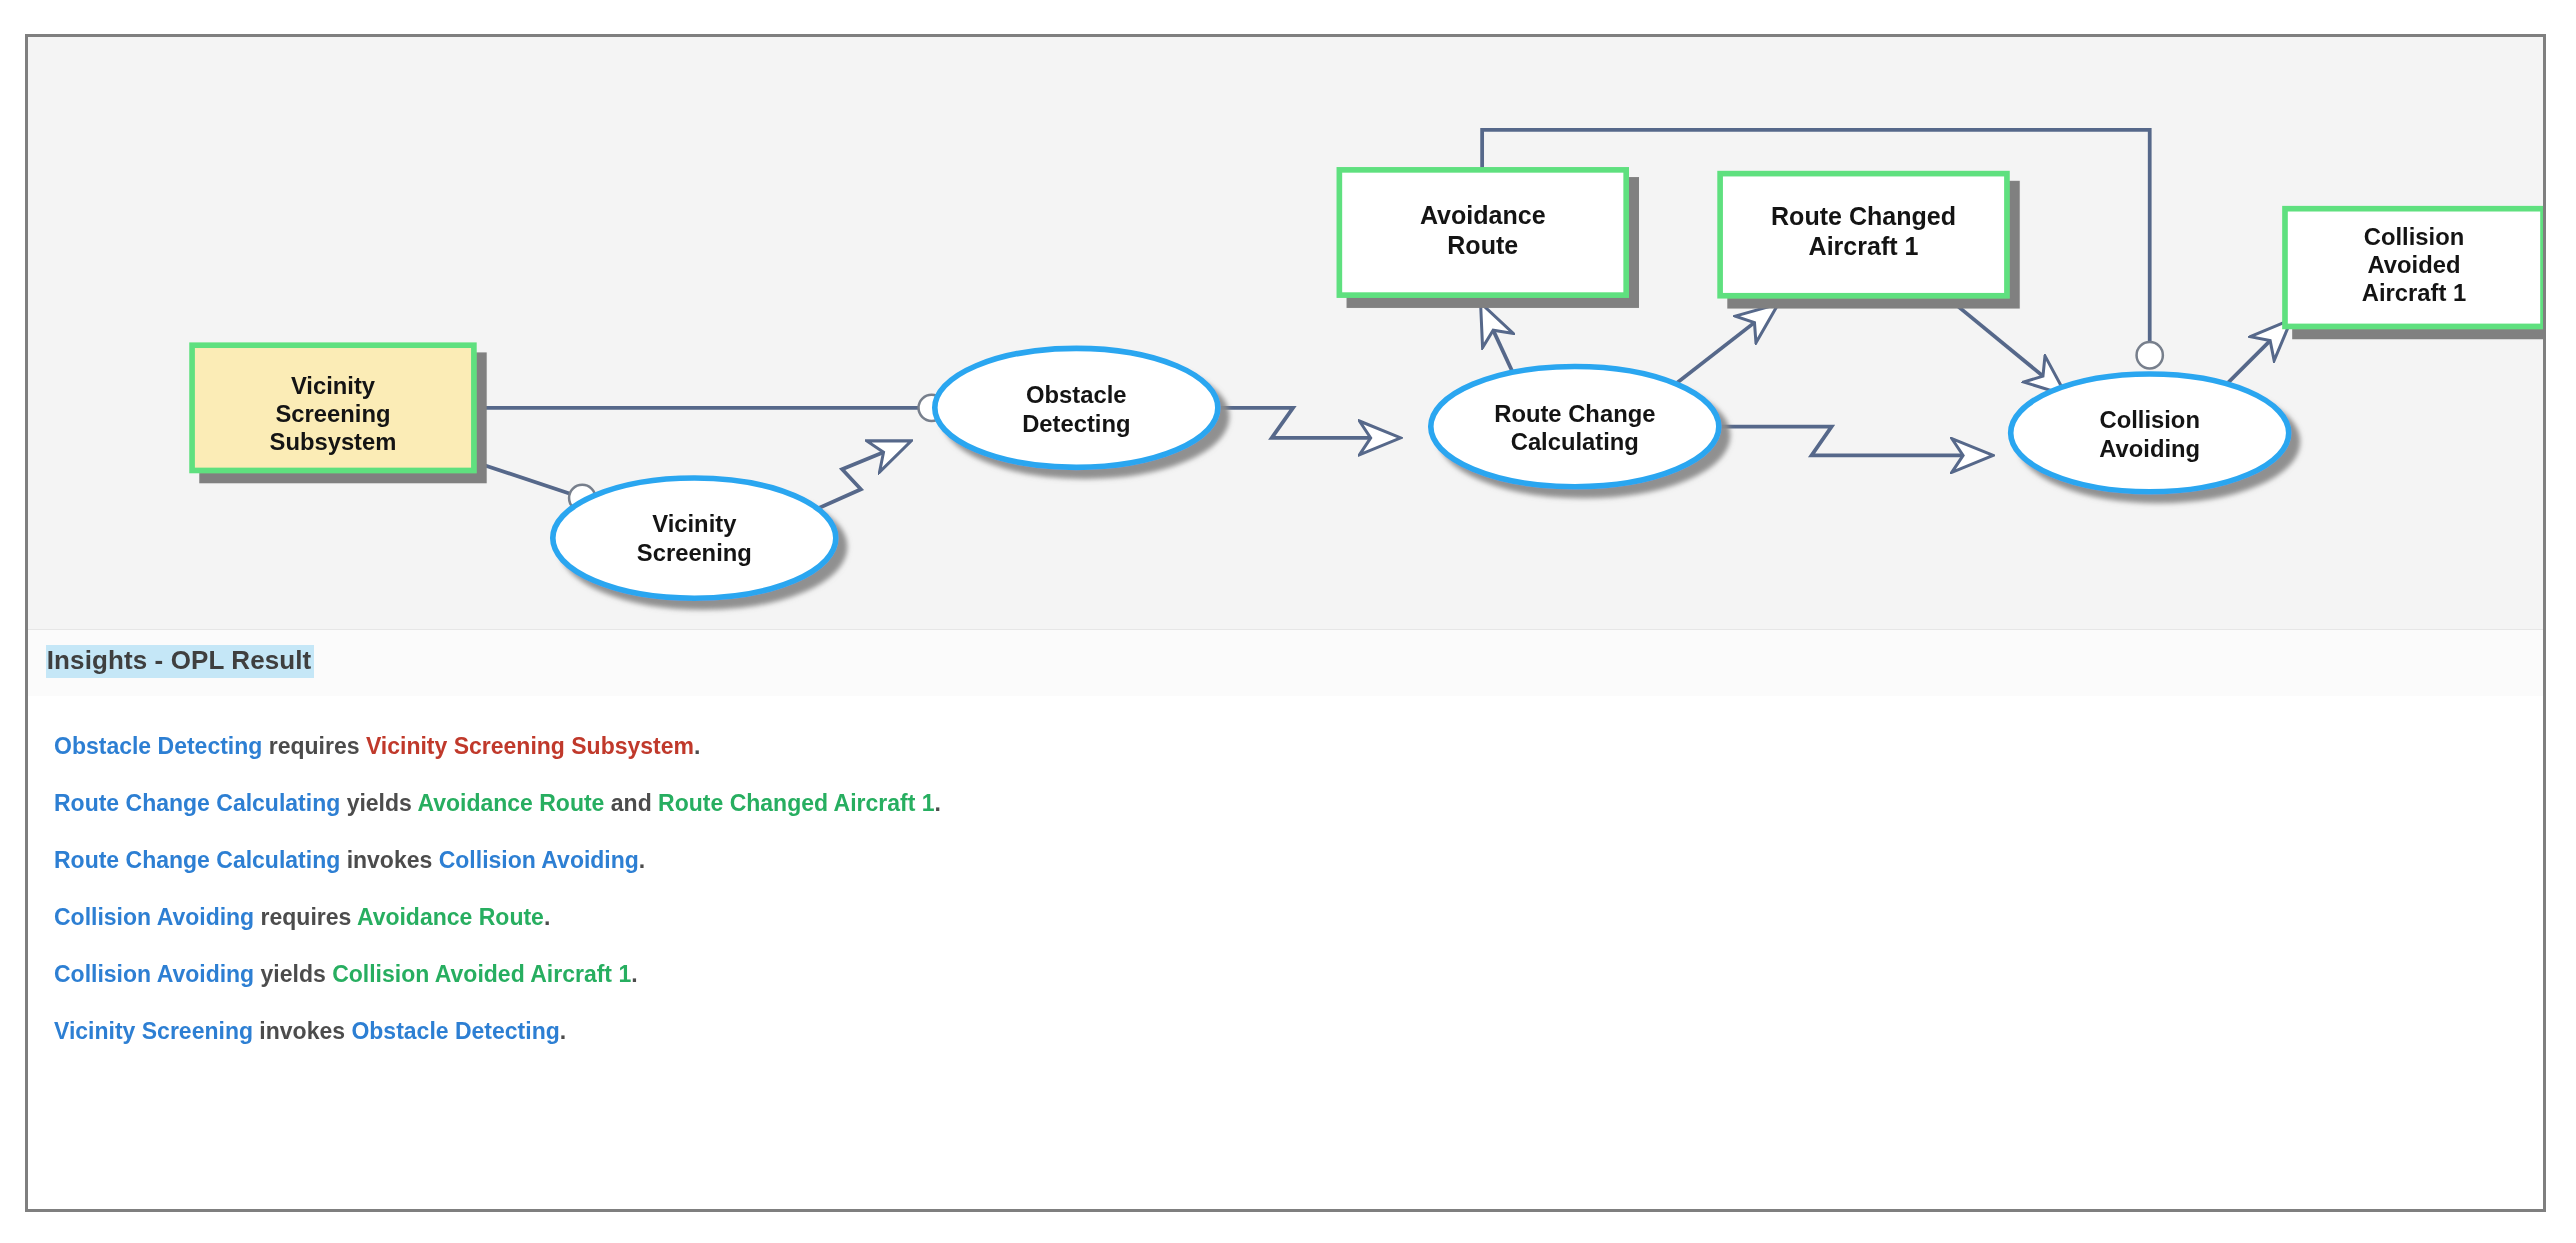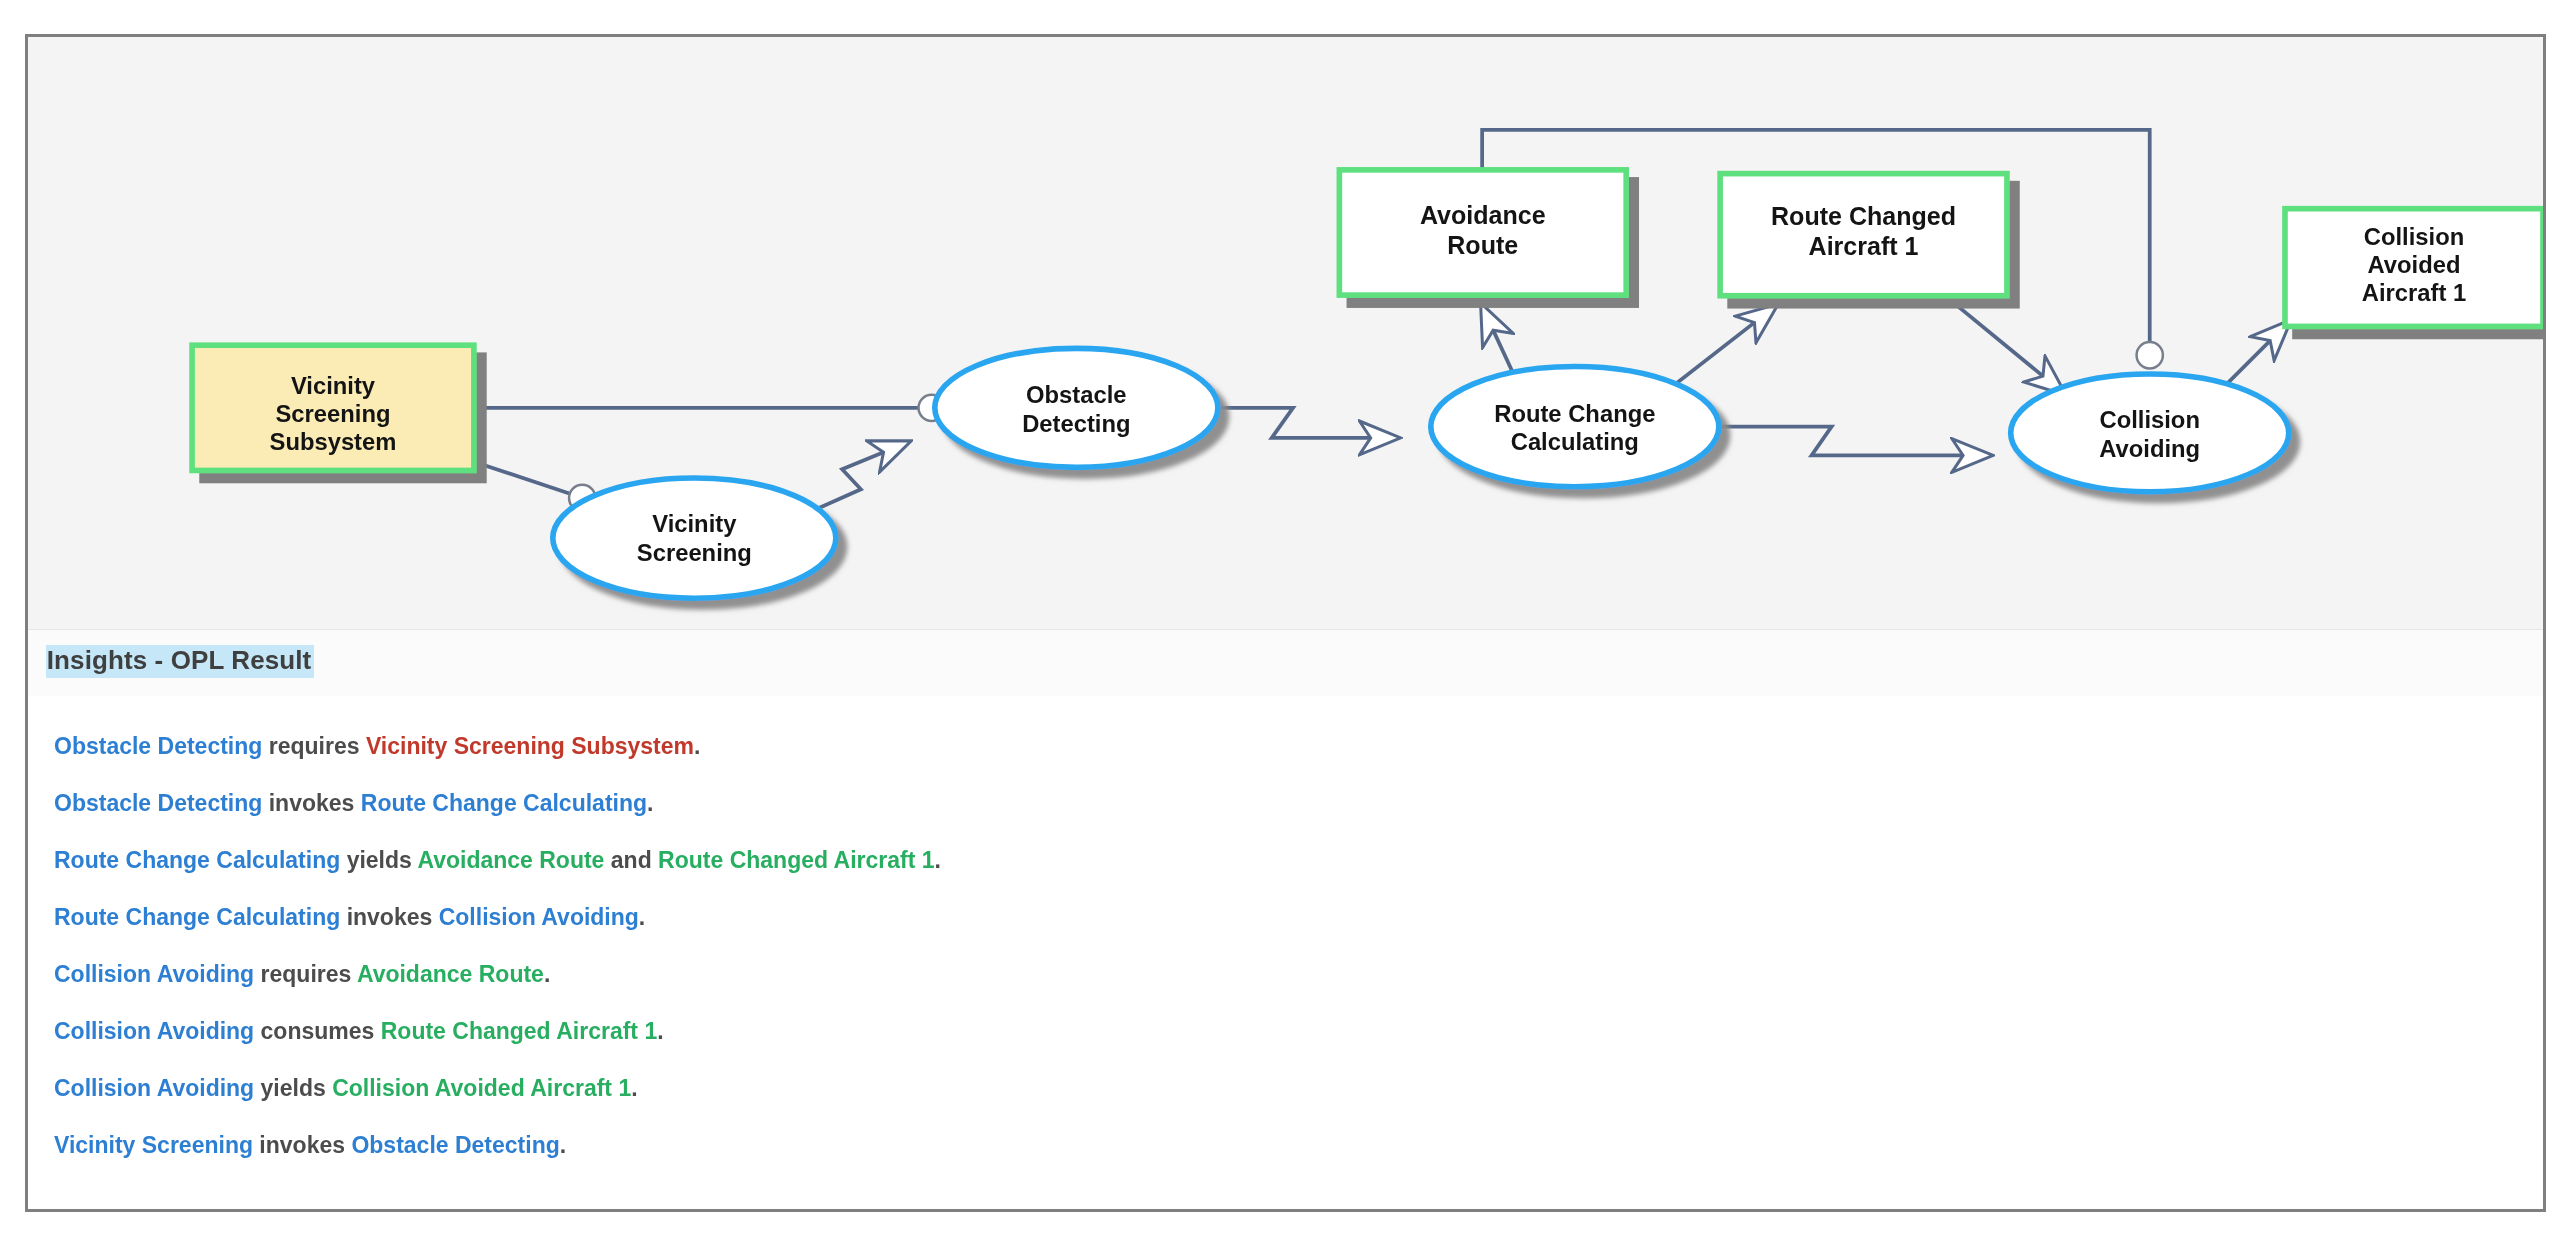--- a/index.html
+++ b/index.html
@@ -169,24 +169,22 @@
     </svg>
   </div>
 
   <div class="insights-header-band">
     <div class="insights-title">Insights - OPL Result</div>
   </div>
 
   <div class="insights-body">
     <div id="opl-lines">
         <div class="insight-line"><span class="tok-process">Obstacle Detecting</span><span class="tok-rel"> requires </span><span class="tok-object-red">Vicinity Screening Subsystem</span><span class="tok-rel">.</span></div>
-        <div class="insight-line"><span class="tok-process">Obstacle Detecting</span><span class="tok-rel"> invokes </span><span class="tok-process">Route Change Calculating</span><span class="tok-rel">.</span></div>
         <div class="insight-line"><span class="tok-process">Route Change Calculating</span><span class="tok-rel"> yields </span><span class="tok-object-green">Avoidance Route</span><span class="tok-rel"> and </span><span class="tok-object-green">Route Changed Aircraft 1</span><span class="tok-rel">.</span></div>
         <div class="insight-line"><span class="tok-process">Route Change Calculating</span><span class="tok-rel"> invokes </span><span class="tok-process">Collision Avoiding</span><span class="tok-rel">.</span></div>
         <div class="insight-line"><span class="tok-process">Collision Avoiding</span><span class="tok-rel"> requires </span><span class="tok-object-green">Avoidance Route</span><span class="tok-rel">.</span></div>
-        <div class="insight-line"><span class="tok-process">Collision Avoiding</span><span class="tok-rel"> consumes </span><span class="tok-object-green">Route Changed Aircraft 1</span><span class="tok-rel">.</span></div>
         <div class="insight-line"><span class="tok-process">Collision Avoiding</span><span class="tok-rel"> yields </span><span class="tok-object-green">Collision Avoided Aircraft 1</span><span class="tok-rel">.</span></div>
         <div class="insight-line"><span class="tok-process">Vicinity Screening</span><span class="tok-rel"> invokes </span><span class="tok-process">Obstacle Detecting</span><span class="tok-rel">.</span></div>
       </div>
   </div>
 
 </div>
 
 
 </body></html>

